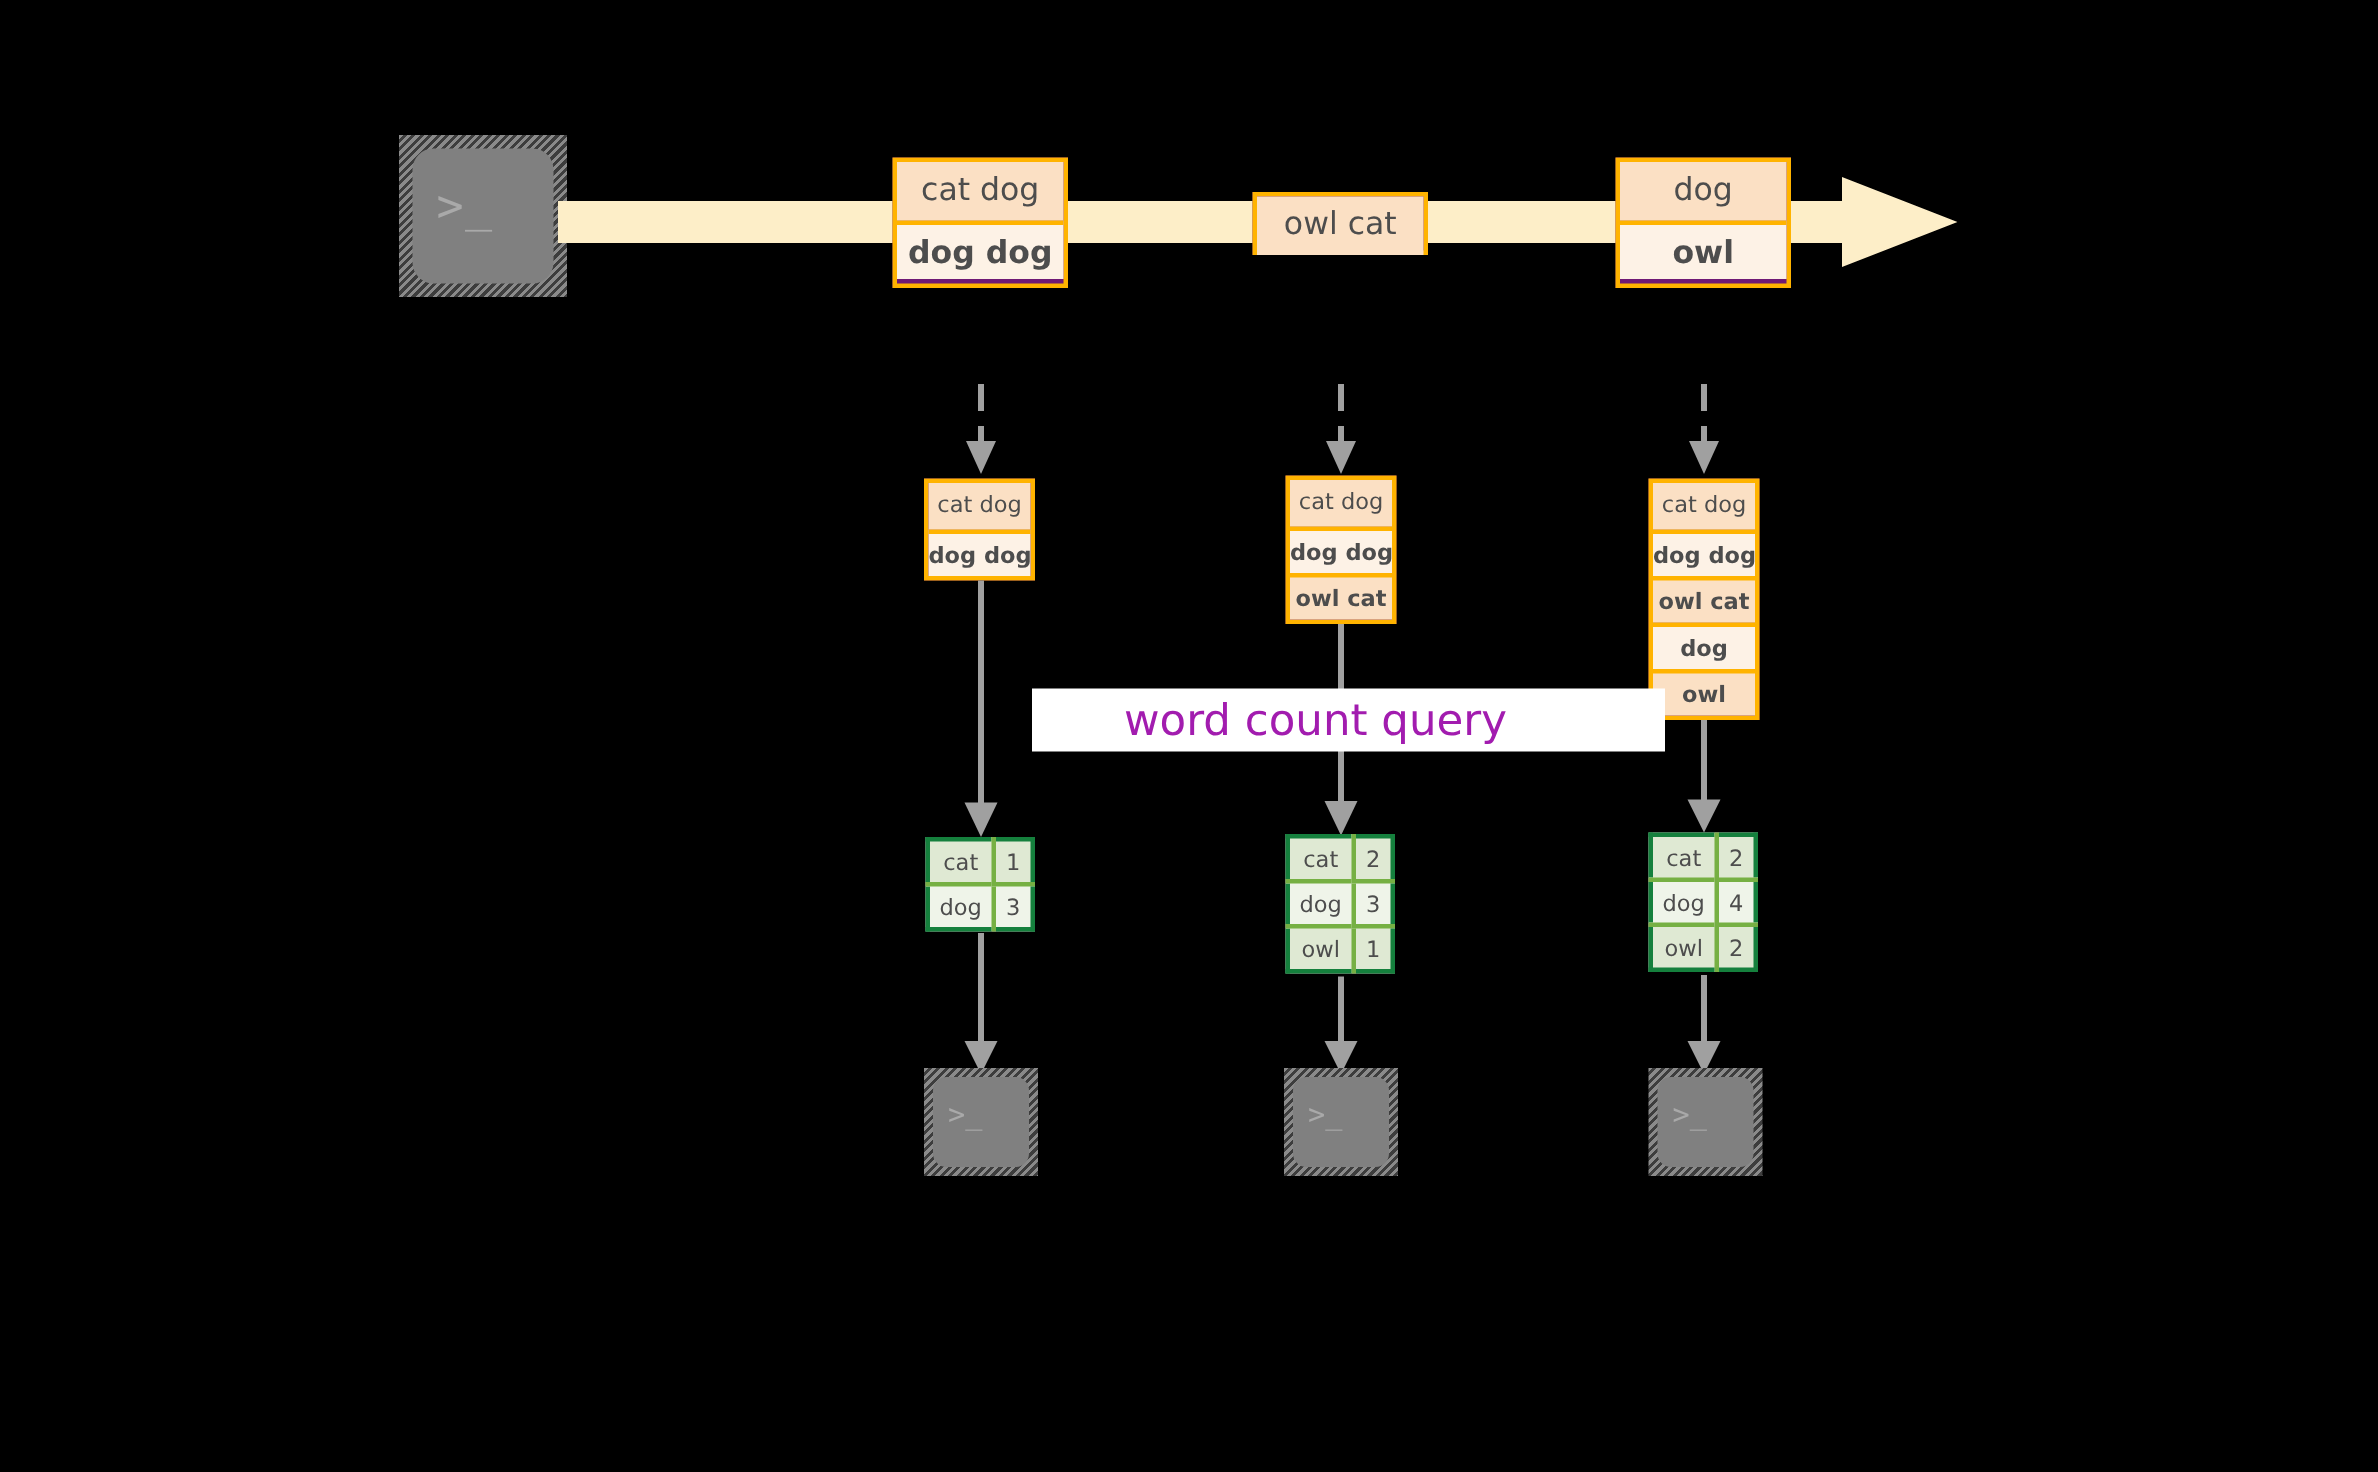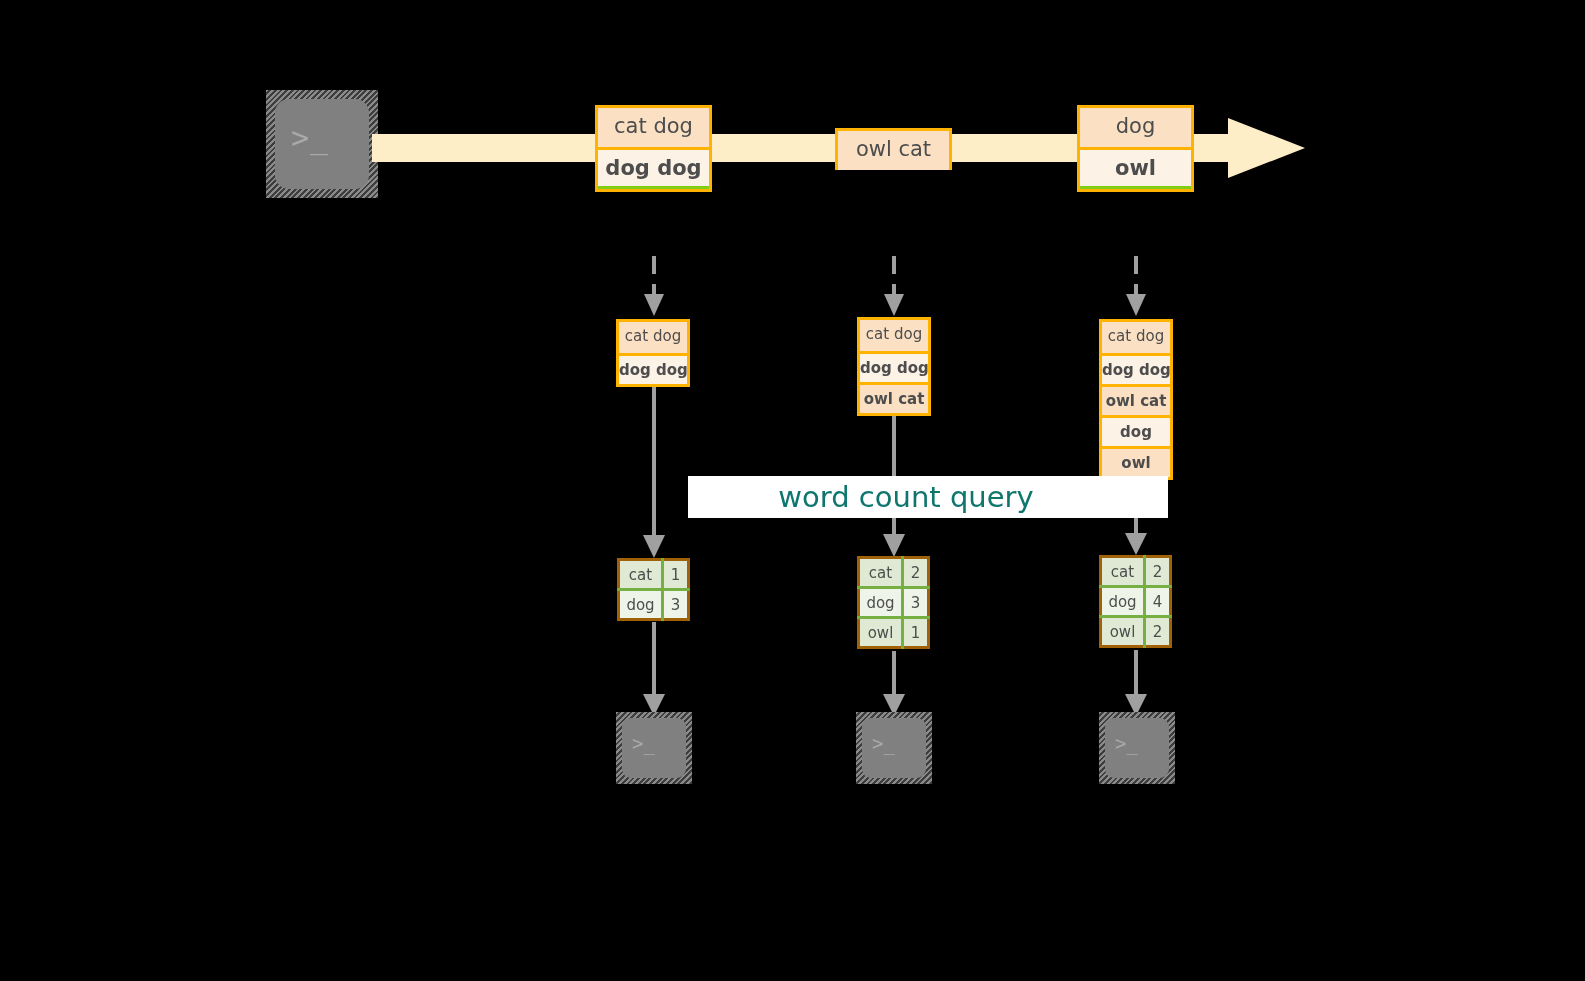--- a/index.html
+++ b/index.html
@@ -65,41 +65,41 @@
     left: 372px; top: 118px;
     width: 933px; height: 60px;
   }
   .stream svg { display: block; }
 
   
   .rec {
     position: absolute;
     box-sizing: border-box;
     border: 3px solid #ffb300;
-    background: #84cc16;
+    background: #701a75;
   }
   .rec .cell {
     box-sizing: border-box;
     text-align: center;
     color: #4d4d4d;
     white-space: nowrap;
     overflow: hidden;
   }
   .rec .cell.shade-a { background: #fbe0c4; }
   .rec .cell.shade-b { background: #fdf2e6; }
   .rec .cell + .cell { border-top: 3px solid #ffb300; font-weight: bold; }
 
   .rec.top .cell { height: 39px; line-height: 36px; font-size: 21px; }
   .rec.mid .cell { height: 31px; line-height: 28px; font-size: 15px; }
 
   
   .res {
     position: absolute;
     box-sizing: border-box;
-    border: 3px solid #a16207;
+    border: 3px solid #15803d;
     background: #eef4e8;
     display: table;
     border-collapse: collapse;
   }
   .res .row { display: table-row; }
   .res .k, .res .v {
     display: table-cell;
     box-sizing: border-box;
     height: 30px;
     font-size: 15px;
@@ -115,24 +115,24 @@
   .res .row.shade-a .k, .res .row.shade-a .v { background: #dfe9d3; }
   .res .row.shade-b .k, .res .row.shade-b .v { background: #eff4e9; }
 
   
   .conn { position: absolute; }
   .conn svg { display: block; overflow: visible; }
 
   
   .querylabel {
     position: absolute;
-    left: 688px; top: 476px;
-    width: 480px; height: 42px;
+    left: 688px; top: 459px;
+    width: 422px; height: 42px;
     background: #ffffff;
-    color: #0f766e;
+    color: #a21caf;
     font-size: 29px;
     line-height: 42px;
     text-align: center;
     white-space: nowrap;
   }
   .querylabel .txt {
     display: block;
     padding-right: 44px;
   }
 </style>

